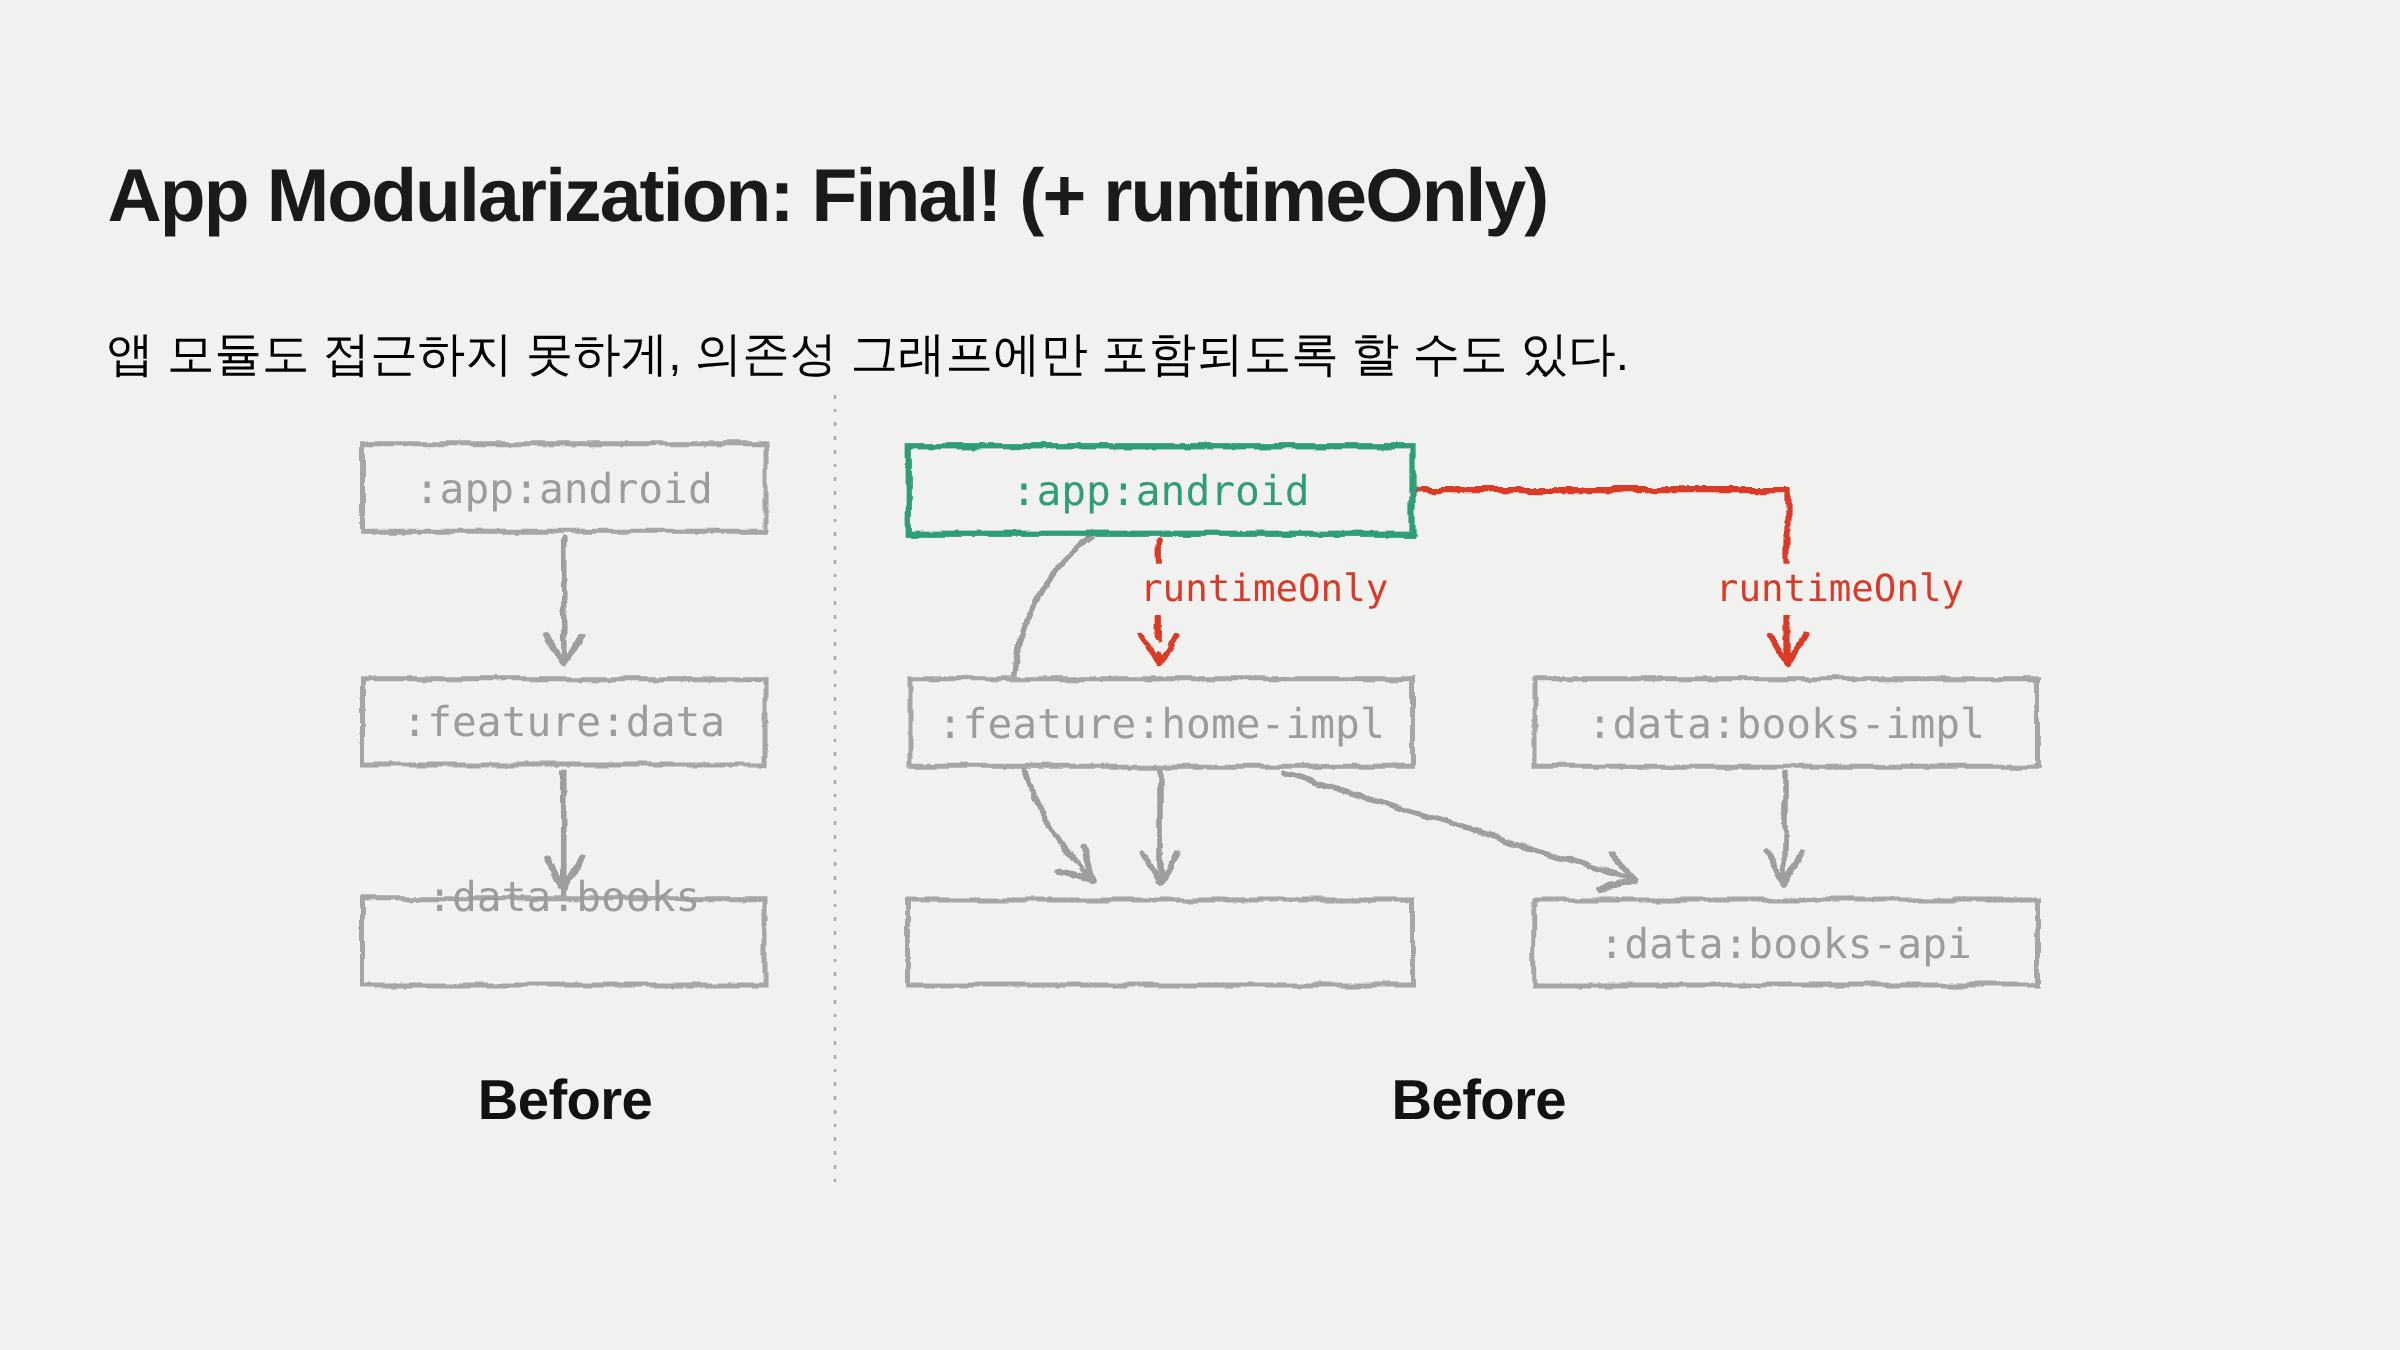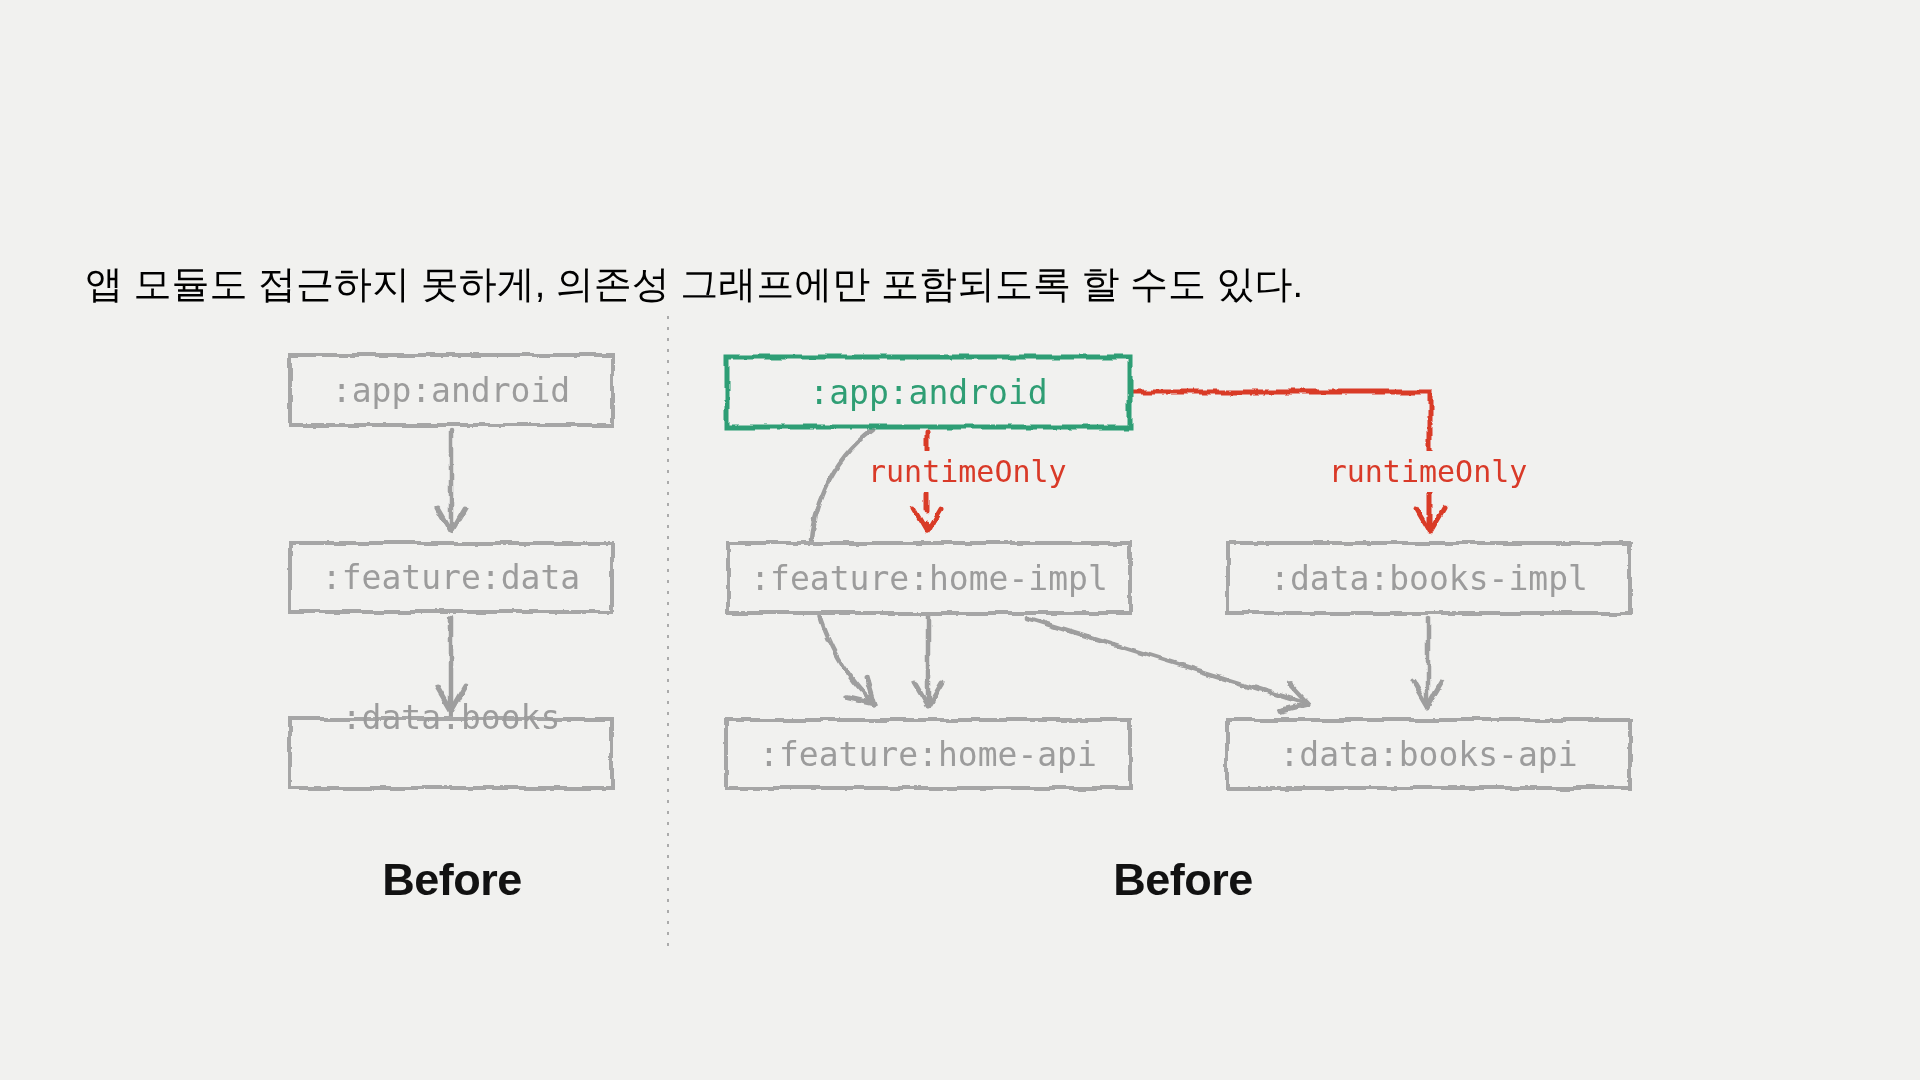--- a/index.html
+++ b/index.html
@@ -35,40 +35,41 @@
     display:flex;align-items:center;justify-content:center;
     font-family:"DejaVu Sans Mono","Liberation Mono",monospace;
     font-size:33px;color:var(--graytext);white-space:nowrap;text-align:center;
   }
   .nodelabel.green{color:var(--green);}
 
   .edgelabel{
     position:absolute;z-index:3;
     font-family:"DejaVu Sans Mono","Liberation Mono",monospace;
     font-size:30px;color:var(--red);
-    background:var(--bg);padding:3px 6px;white-space:nowrap;
+    background:var(--bg);padding:3px 6px;white-space:nowrap;margin-left:44px;
   }
   .col-label{
     position:absolute;z-index:3;top:854px;transform:translateX(-50%);
     font-size:45px;font-weight:700;color:#121212;letter-spacing:-0.5px;
   }
 
   svg .garrow{stroke:var(--gray);stroke-width:4.5;fill:none;stroke-linecap:round;}
   svg .rline{stroke:var(--red);stroke-width:5;fill:none;stroke-linecap:round;}
   svg .boxrect{fill:var(--bg);stroke:var(--graybox);stroke-width:4;}
   svg .boxrect.green{stroke:var(--green);stroke-width:5;}
   .vhead{fill:none;stroke-width:5;stroke-linecap:round;stroke-linejoin:round;}
   .vhead.g{stroke:var(--gray);}
   .vhead.r{stroke:var(--red);}
 </style>
 </head>
 <body>
 
 <div class="slide">
 
+  <div class="title">App Modularization: Final! (+ runtimeOnly)</div>
   <div class="subtitle">앱 모듈도 접근하지 못하게, 의존성 그래프에만 포함되도록 할 수도 있다.</div>
   <div class="divider"></div>
 
   <svg class="diagram-svg" width="1920" height="1080" viewBox="0 0 1920 1080">
     <defs>
       <filter id="wob" x="-5%" y="-5%" width="110%" height="110%">
         <feTurbulence type="fractalNoise" baseFrequency="0.055" numOctaves="4" seed="7" result="n"></feTurbulence>
         <feDisplacementMap in="SourceGraphic" in2="n" scale="6" xChannelSelector="R" yChannelSelector="G"></feDisplacementMap>
       </filter>
       <filter id="wob2" x="-5%" y="-5%" width="110%" height="110%">
@@ -109,21 +110,20 @@
     </g>
   </svg>
 
   <div class="nodelabel" style="left:290px;top:355px;width:322px;height:70px;">:app:android</div>
   <div class="nodelabel" style="left:290px;top:543px;width:322px;height:69px;">:feature:data</div>
   <div class="nodelabel" style="left:290px;top:683px;width:322px;height:69px;">:data:books</div>
 
   <div class="nodelabel green" style="left:727px;top:357px;width:403px;height:70px;">:app:android</div>
   <div class="nodelabel" style="left:728px;top:543px;width:402px;height:70px;">:feature:home-impl</div>
   <div class="nodelabel" style="left:1228px;top:543px;width:402px;height:70px;">:data:books-impl</div>
-  <div class="nodelabel" style="left:726px;top:720px;width:404px;height:68px;">:feature:home-api</div>
   <div class="nodelabel" style="left:1227px;top:720px;width:403px;height:68px;">:data:books-api</div>
 
   <div class="edgelabel" style="left:862px;top:451px;">runtimeOnly</div>
   <div class="edgelabel" style="left:1428px;top:451px;transform:translateX(-50%);">runtimeOnly</div>
 
   <div class="col-label" style="left:452px;">Before</div>
   <div class="col-label" style="left:1183px;">Before</div>
 
 </div>
 

